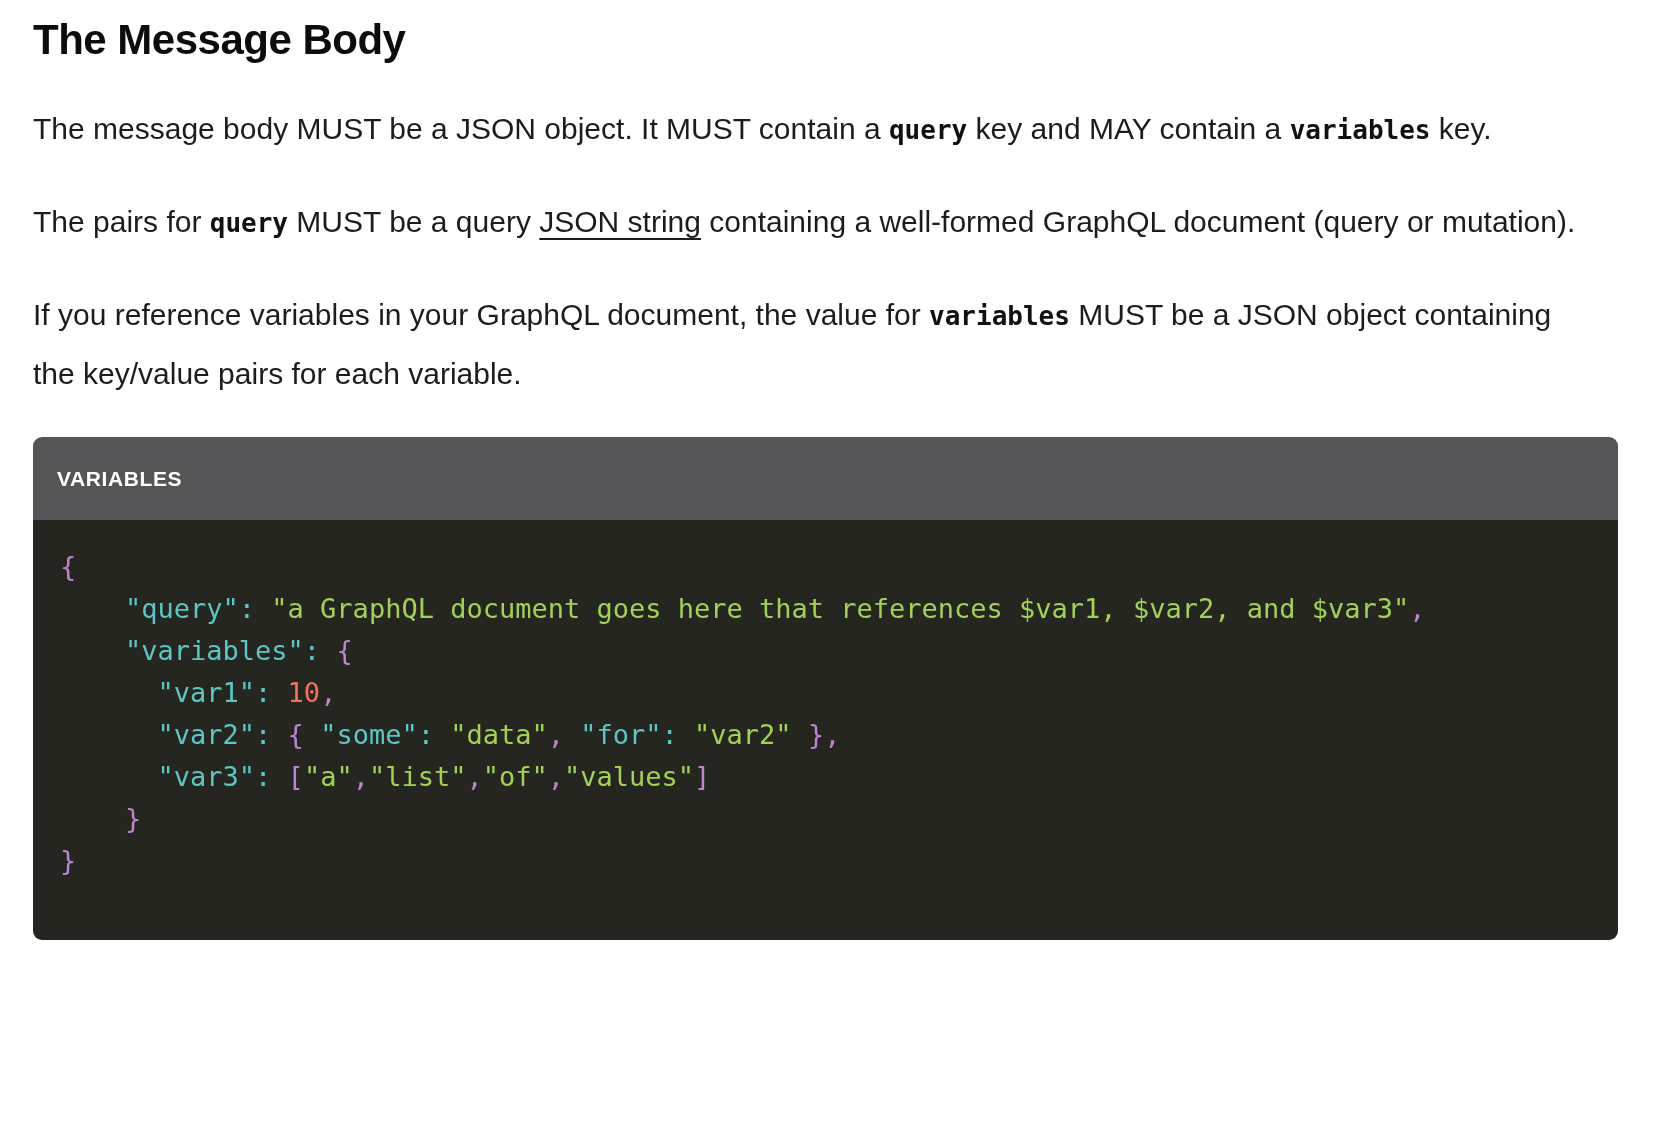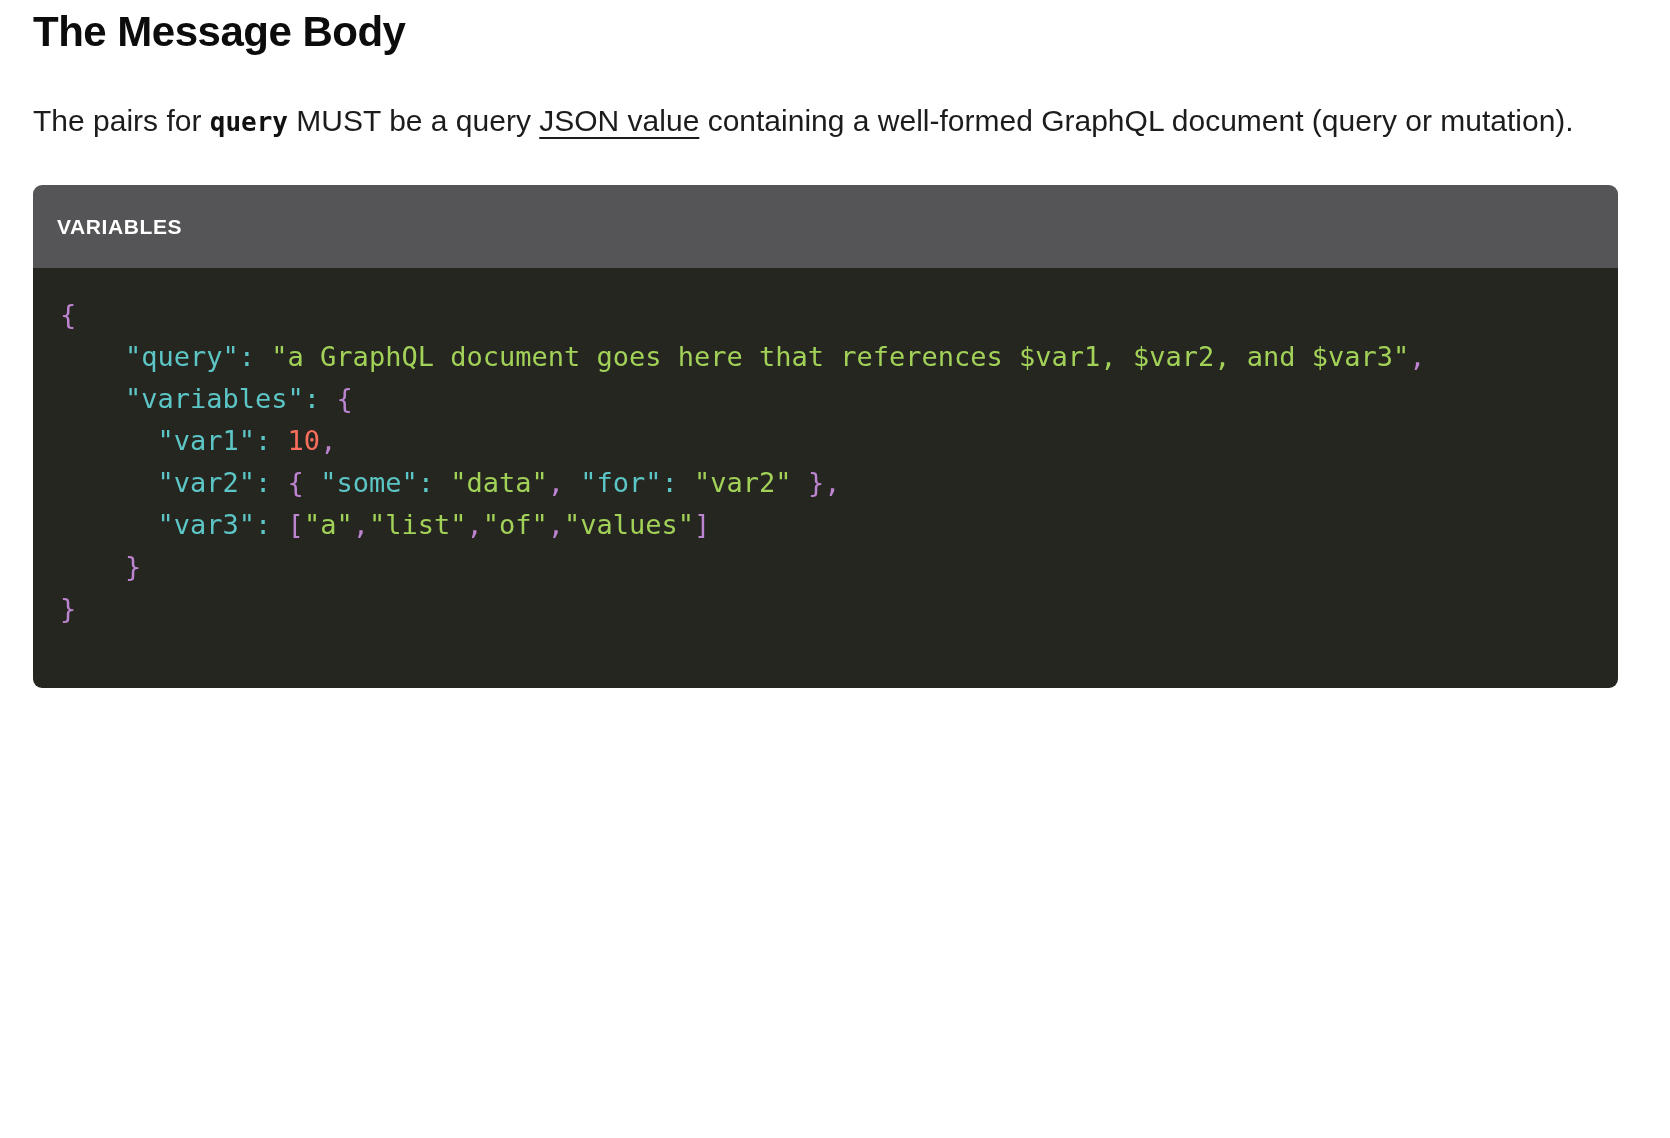--- a/index.html
+++ b/index.html
@@ -3,21 +3,21 @@
 <meta charset="utf-8">
 <style>
   * { box-sizing: border-box; }
   html, body { margin: 0; padding: 0; background: #ffffff; }
   body {
     width: 1670px; height: 1138px;
     font-family: "Liberation Sans", sans-serif;
     color: #1c1c1c;
     overflow: hidden;
   }
-  .content { padding: 8px 52px 0 33px; }
+  .content { padding: 16px 52px 0 33px; }
 
   h1.page-title {
     font-size: 42px;
     font-weight: 700;
     letter-spacing: -0.5px;
     color: #0c0c0c;
     margin: 0 0 36px 0;
   }
 
   p.doc-paragraph {
@@ -72,21 +72,23 @@
   .code-line { min-height: 42px; }
   .tok-w { color: #ececec; }
 </style>
 </head>
 <body>
 
 <main class="content">
   <h1 class="page-title">The Message Body</h1>
 
   <div>
-      <p class="doc-paragraph"><span>The pairs for </span><code class="inline-code">query</code><span> MUST be a query </span><a class="doc-link">JSON value</a><span> containing a well-formed GraphQL document (query or mutation).</span></p>
+      <p class="doc-paragraph"><span>The message body MUST be a JSON object. It MUST contain a </span><code class="inline-code">query</code><span> key and MAY contain a </span><code class="inline-code">variables</code><span> key.</span></p>
+      <p class="doc-paragraph"><span>The pairs for </span><code class="inline-code">query</code><span> MUST be a query </span><a class="doc-link">JSON string</a><span> containing a well-formed GraphQL document (query or mutation).</span></p>
+      <p class="doc-paragraph"><span>If you reference variables in your GraphQL document, the value for </span><code class="inline-code">variables</code><span> MUST be a JSON object containing the key/value pairs for each variable.</span></p>
     </div>
 
   <section class="code-block">
     <div class="code-block-header" style="background: rgb(85, 85, 87);">
       <span class="code-block-label">VARIABLES</span>
     </div>
     <pre class="code-content" style="background: rgb(37, 38, 32);"><div class="code-line"><span class="tok-p" style="color: rgb(189, 132, 210);">{</span></div><div class="code-line"><span class="tok-w" style="color: rgb(236, 236, 236);">    </span><span class="tok-k" style="color: rgb(92, 197, 197);">"query":</span><span class="tok-w" style="color: rgb(236, 236, 236);"> </span><span class="tok-s" style="color: rgb(162, 209, 88);">"a GraphQL document goes here that references $var1, $var2, and $var3"</span><span class="tok-p" style="color: rgb(189, 132, 210);">,</span></div><div class="code-line"><span class="tok-w" style="color: rgb(236, 236, 236);">    </span><span class="tok-k" style="color: rgb(92, 197, 197);">"variables":</span><span class="tok-w" style="color: rgb(236, 236, 236);"> </span><span class="tok-p" style="color: rgb(189, 132, 210);">{</span></div><div class="code-line"><span class="tok-w" style="color: rgb(236, 236, 236);">      </span><span class="tok-k" style="color: rgb(92, 197, 197);">"var1":</span><span class="tok-w" style="color: rgb(236, 236, 236);"> </span><span class="tok-n" style="color: rgb(250, 110, 94);">10</span><span class="tok-p" style="color: rgb(189, 132, 210);">,</span></div><div class="code-line"><span class="tok-w" style="color: rgb(236, 236, 236);">      </span><span class="tok-k" style="color: rgb(92, 197, 197);">"var2":</span><span class="tok-w" style="color: rgb(236, 236, 236);"> </span><span class="tok-p" style="color: rgb(189, 132, 210);">{</span><span class="tok-w" style="color: rgb(236, 236, 236);"> </span><span class="tok-k" style="color: rgb(92, 197, 197);">"some":</span><span class="tok-w" style="color: rgb(236, 236, 236);"> </span><span class="tok-s" style="color: rgb(162, 209, 88);">"data"</span><span class="tok-p" style="color: rgb(189, 132, 210);">,</span><span class="tok-w" style="color: rgb(236, 236, 236);"> </span><span class="tok-k" style="color: rgb(92, 197, 197);">"for":</span><span class="tok-w" style="color: rgb(236, 236, 236);"> </span><span class="tok-s" style="color: rgb(162, 209, 88);">"var2"</span><span class="tok-w" style="color: rgb(236, 236, 236);"> </span><span class="tok-p" style="color: rgb(189, 132, 210);">},</span></div><div class="code-line"><span class="tok-w" style="color: rgb(236, 236, 236);">      </span><span class="tok-k" style="color: rgb(92, 197, 197);">"var3":</span><span class="tok-w" style="color: rgb(236, 236, 236);"> </span><span class="tok-p" style="color: rgb(189, 132, 210);">[</span><span class="tok-s" style="color: rgb(162, 209, 88);">"a"</span><span class="tok-p" style="color: rgb(189, 132, 210);">,</span><span class="tok-s" style="color: rgb(162, 209, 88);">"list"</span><span class="tok-p" style="color: rgb(189, 132, 210);">,</span><span class="tok-s" style="color: rgb(162, 209, 88);">"of"</span><span class="tok-p" style="color: rgb(189, 132, 210);">,</span><span class="tok-s" style="color: rgb(162, 209, 88);">"values"</span><span class="tok-p" style="color: rgb(189, 132, 210);">]</span></div><div class="code-line"><span class="tok-w" style="color: rgb(236, 236, 236);">    </span><span class="tok-p" style="color: rgb(189, 132, 210);">}</span></div><div class="code-line"><span class="tok-p" style="color: rgb(189, 132, 210);">}</span></div></pre>
   </section>
 </main>
 

